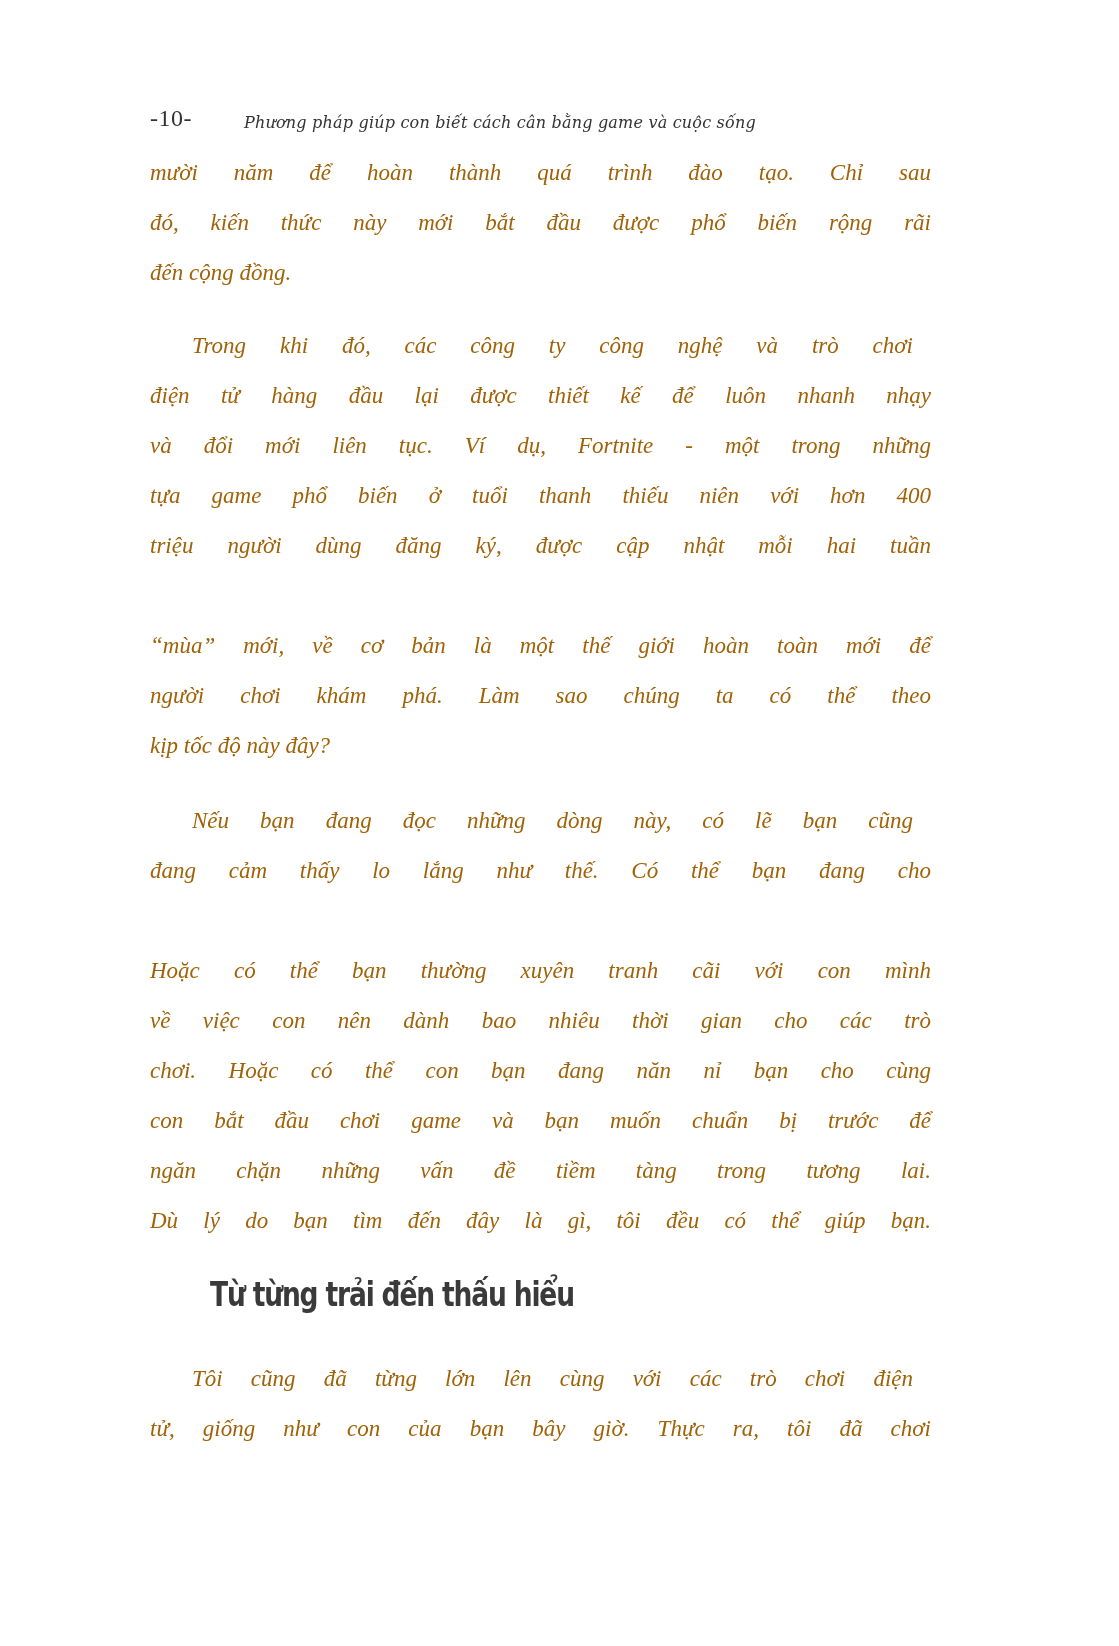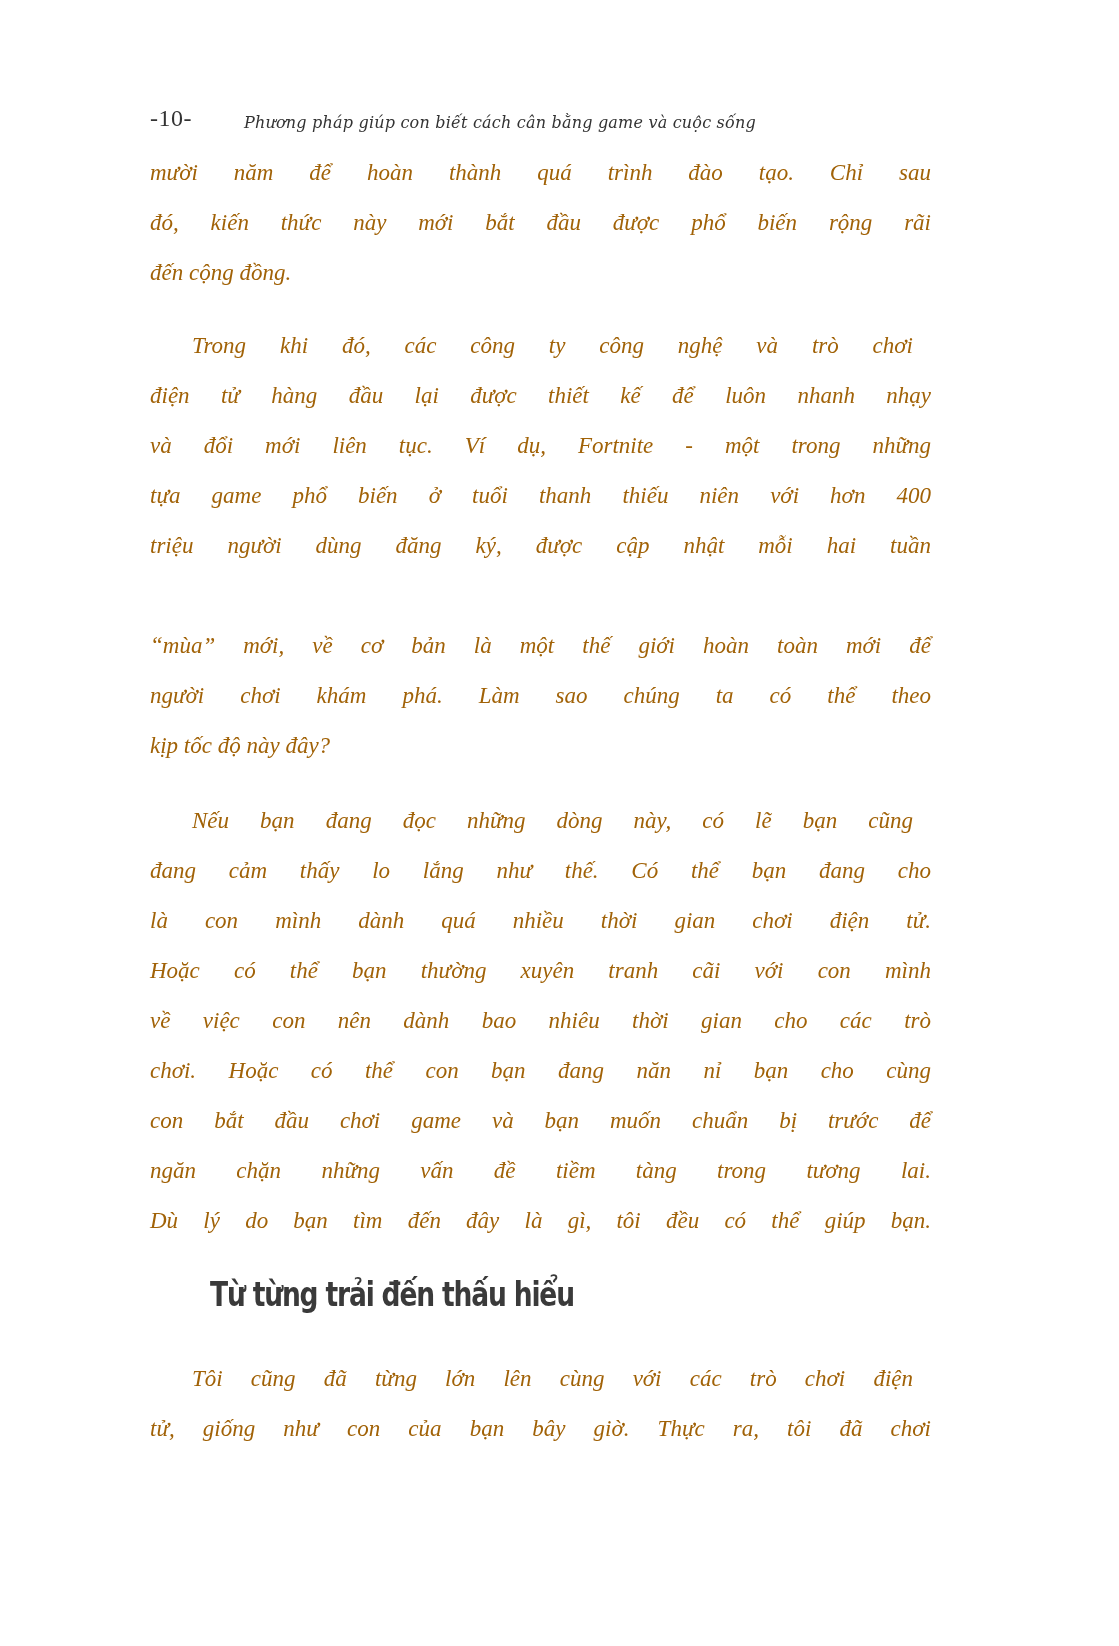--- a/index.html
+++ b/index.html
@@ -97,21 +97,20 @@
   <div class="line" style="top:371px">điện tử hàng đầu lại được thiết kế để luôn nhanh nhạy</div>
   <div class="line" style="top:421px">và đổi mới liên tục. Ví dụ, Fortnite - một trong những</div>
   <div class="line" style="top:471px">tựa game phổ biến ở tuổi thanh thiếu niên với hơn 400</div>
   <div class="line" style="top:521px">triệu người dùng đăng ký, được cập nhật mỗi hai tuần</div>
   <div class="line" style="top:621px">“mùa” mới, về cơ bản là một thế giới hoàn toàn mới để</div>
   <div class="line" style="top:671px">người chơi khám phá. Làm sao chúng ta có thể theo</div>
   <div class="line last" style="top:721px">kịp tốc độ này đây?</div>
 
   <div class="line indent" style="top:796px">Nếu bạn đang đọc những dòng này, có lẽ bạn cũng</div>
   <div class="line" style="top:846px">đang cảm thấy lo lắng như thế. Có thể bạn đang cho</div>
-  <div class="line" style="top:896px">là con mình dành quá nhiều thời gian chơi điện tử.</div>
   <div class="line" style="top:946px">Hoặc có thể bạn thường xuyên tranh cãi với con mình</div>
   <div class="line" style="top:996px">về việc con nên dành bao nhiêu thời gian cho các trò</div>
   <div class="line" style="top:1046px">chơi. Hoặc có thể con bạn đang năn nỉ bạn cho cùng</div>
   <div class="line" style="top:1096px">con bắt đầu chơi game và bạn muốn chuẩn bị trước để</div>
   <div class="line" style="top:1146px">ngăn chặn những vấn đề tiềm tàng trong tương lai.</div>
   <div class="line" style="top:1196px">Dù lý do bạn tìm đến đây là gì, tôi đều có thể giúp bạn.</div>
 
   <div class="section-heading">Từ từng trải đến thấu hiểu</div>
 
   <div class="line indent" style="top:1354px">Tôi cũng đã từng lớn lên cùng với các trò chơi điện</div>

